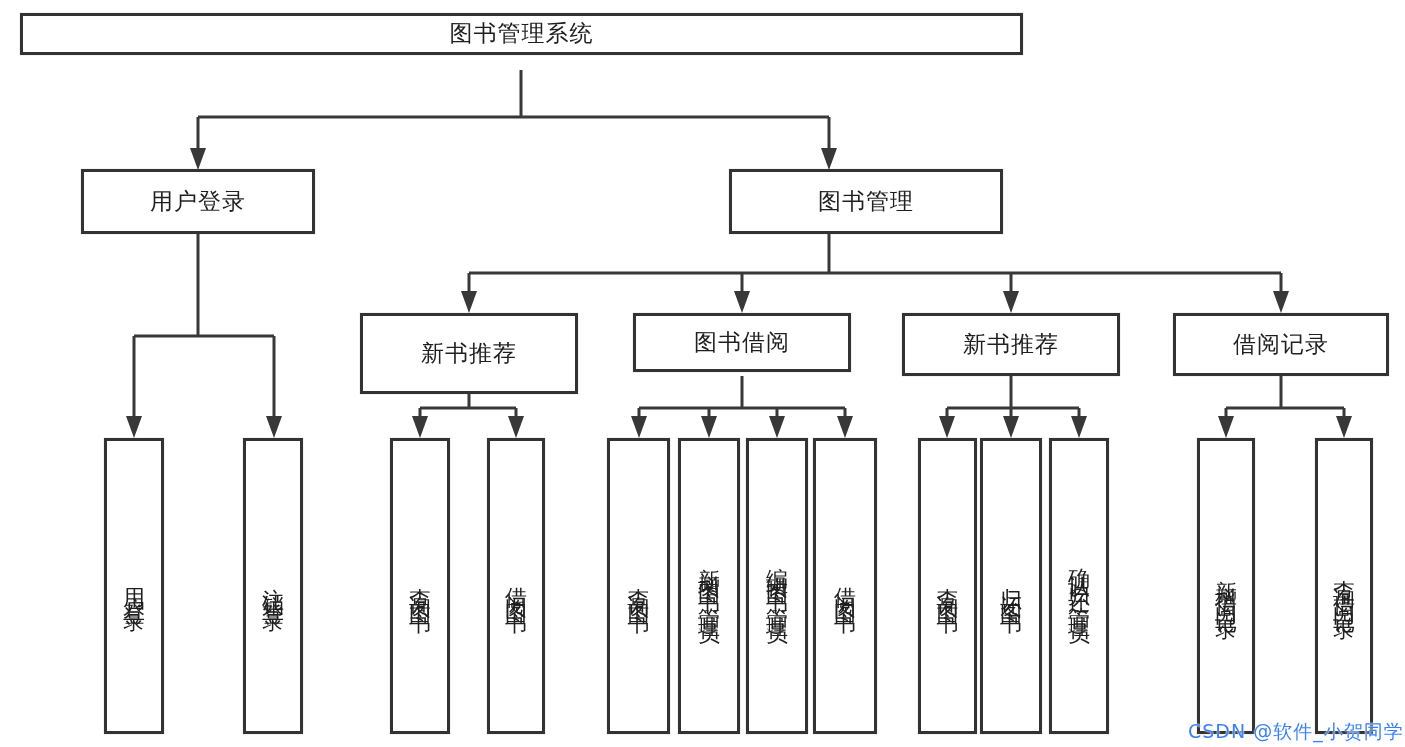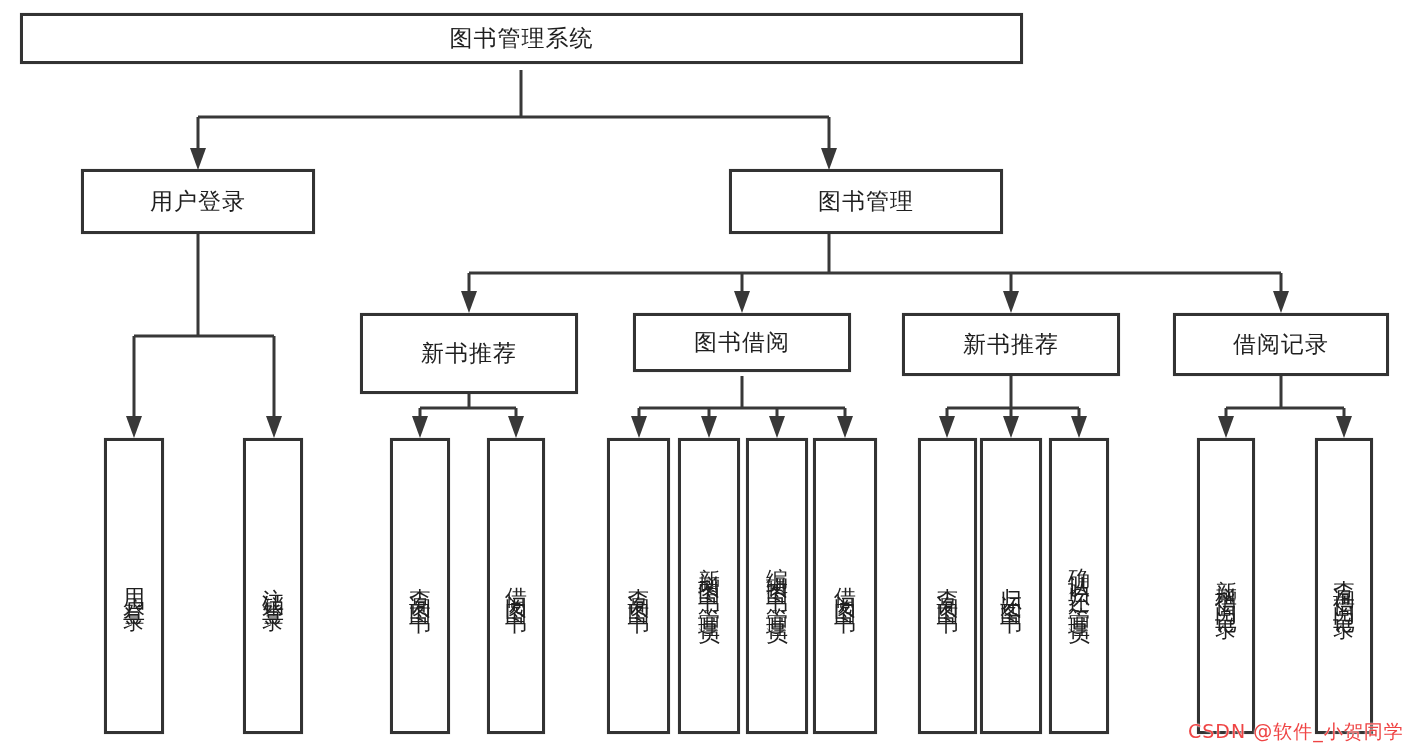--- a/index.html
+++ b/index.html
@@ -33,21 +33,21 @@
     line-height:1;
     padding:6px 0;
   }
   #wires{position:absolute;left:0;top:0;width:1405px;height:747px;}
   #wires path{stroke:#383838;stroke-width:3;fill:none;}
   #wires polygon{fill:#383838;stroke:none;}
   .watermark{
     position:absolute;
     left:1188px;top:719px;
     font-size:19px;
-    color:#ef4444;
+    color:#3b82f6;
     letter-spacing:1px;
     white-space:nowrap;
     text-shadow:0 0 2px #ffffff,0 0 1px #ffffff;
   }
 </style>
 </head>
 <body>
 
 <div id="canvas">
 
@@ -87,21 +87,21 @@
       <polygon points="1003,416 1019,416 1011,438"></polygon>
       <polygon points="1071,416 1087,416 1079,438"></polygon>
     </g>
     <g>
       <path d="M1281,376 V408 M1226,408 H1344 M1226,408 V418 M1344,408 V418"></path>
       <polygon points="1218,416 1234,416 1226,438"></polygon>
       <polygon points="1336,416 1352,416 1344,438"></polygon>
     </g>
   </svg>
 
-  <div class="node" style="left:20px;top:13px;width:1003px;height:51px">图书管理系统</div>
+  <div class="node" style="left:20px;top:13px;width:1003px;height:42px">图书管理系统</div>
 
   <div class="node" style="left:81px;top:169px;width:234px;height:65px">用户登录</div>
   <div class="node" style="left:729px;top:169px;width:274px;height:65px">图书管理</div>
 
   <div class="node" style="left:360px;top:313px;width:218px;height:81px">新书推荐</div>
   <div class="node" style="left:633px;top:313px;width:218px;height:59px">图书借阅</div>
   <div class="node" style="left:902px;top:313px;width:218px;height:63px">新书推荐</div>
   <div class="node" style="left:1173px;top:313px;width:216px;height:63px">借阅记录</div>
 
   <div class="node vert" style="left:104px;top:438px;width:60px;height:296px">用户登录</div>

